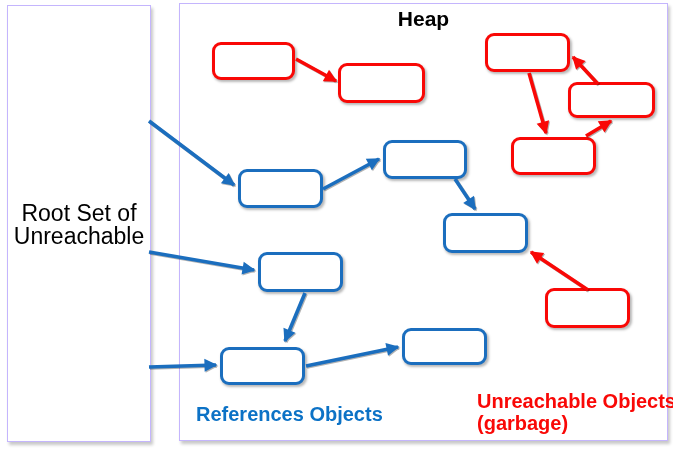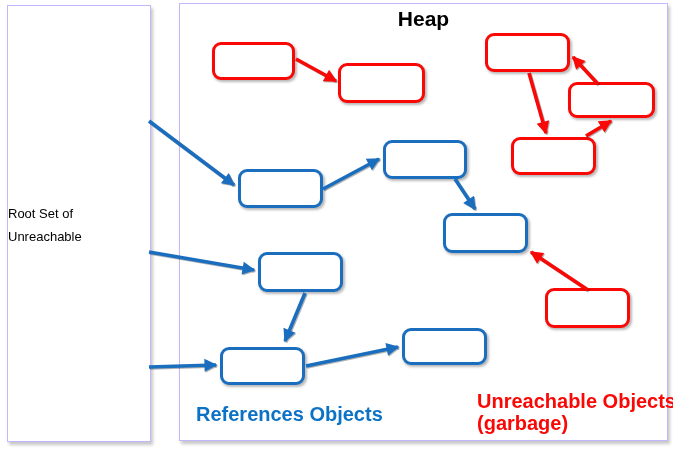--- a/index.html
+++ b/index.html
@@ -25,22 +25,22 @@
     position: absolute;
     top: 3px; left: 0; right: 0;
     text-align: center;
     font-size: 21px;
     font-weight: 600;
     color: #000;
   }
   .root-label {
     position: absolute;
     top: 196px; left: 0; right: 0;
-    text-align: left;
-    font-size: 13px;
+    text-align: center;
+    font-size: 23px;
     line-height: 23px;
     font-weight: 500;
     color: #000;
   }
   .caption {
     position: absolute;
     font-size: 20px;
     font-weight: 700;
     line-height: 22px;
     white-space: nowrap;

